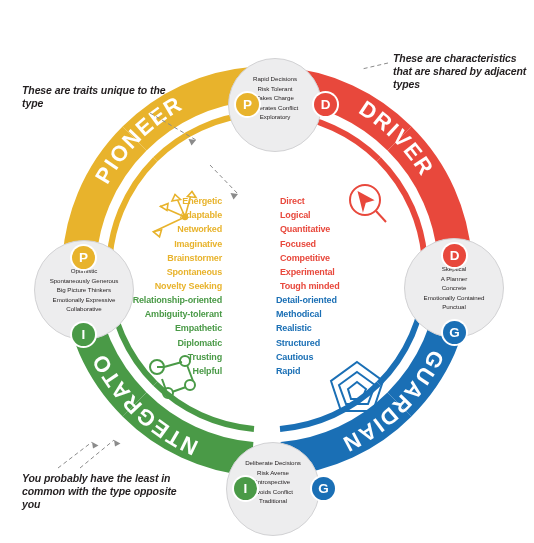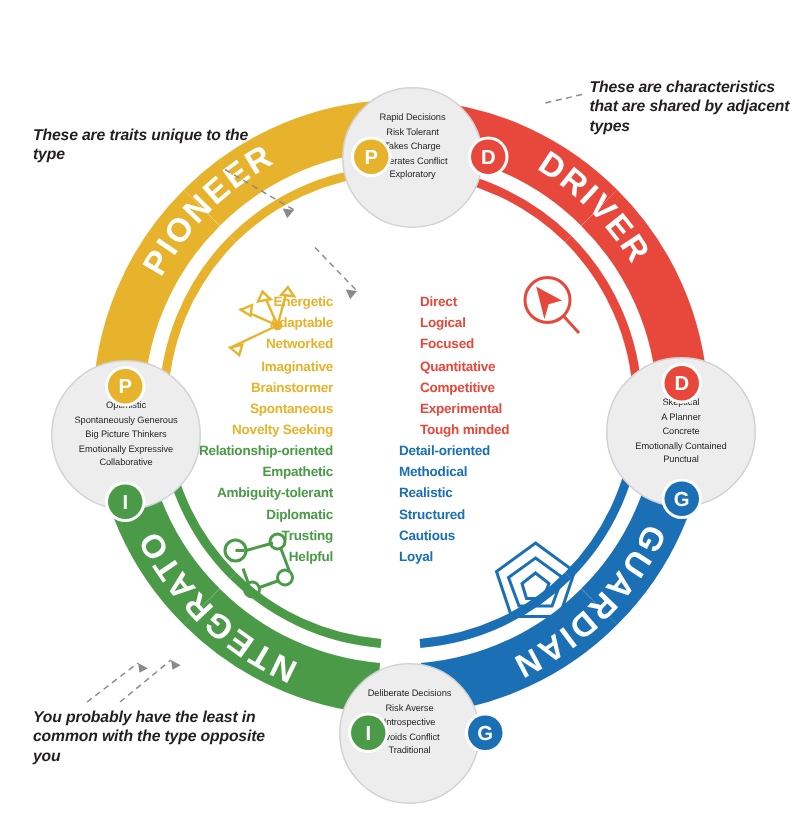--- a/index.html
+++ b/index.html
@@ -35,21 +35,21 @@
     letter-spacing:-0.15px;
     white-space:nowrap;
   }
   .traitcol div{height:14.2px;}
   .col-left{text-align:right;}
   .col-right{text-align:left;}
 
   #traits-pioneer{left:115px;top:194px;width:107px;color:#E8B32C;}
   #traits-driver{left:280px;top:194px;width:110px;color:#E8483C;}
   #traits-integrator{left:95px;top:293px;width:127px;color:#4A9A47;}
-  #traits-guardian{left:266px;top:293px;width:112px;color:#1A6FB5;}
+  #traits-guardian{left:276px;top:293px;width:112px;color:#1A6FB5;}
 
   .bubble{
     position:absolute;
     border-radius:50%;
     background:#EDEDEE;
     border:1px solid #d2d2d4;
     box-sizing:border-box;
   }
   .bubble .btext{
     position:absolute;
@@ -212,43 +212,43 @@
     <div>Networked</div>
     <div>Imaginative</div>
     <div>Brainstormer</div>
     <div>Spontaneous</div>
     <div>Novelty Seeking</div>
   </div>
 
   <div class="traitcol col-right" id="traits-driver">
     <div>Direct</div>
     <div>Logical</div>
+    <div>Quantitative</div>
     <div>Focused</div>
-    <div>Quantitative</div>
     <div>Competitive</div>
     <div>Experimental</div>
     <div>Tough minded</div>
   </div>
 
   <div class="traitcol col-left" id="traits-integrator">
     <div>Relationship-oriented</div>
+    <div>Ambiguity-tolerant</div>
     <div>Empathetic</div>
-    <div>Ambiguity-tolerant</div>
     <div>Diplomatic</div>
     <div>Trusting</div>
     <div>Helpful</div>
   </div>
 
   <div class="traitcol col-right" id="traits-guardian">
     <div>Detail-oriented</div>
     <div>Methodical</div>
     <div>Realistic</div>
     <div>Structured</div>
     <div>Cautious</div>
-    <div>Loyal</div>
+    <div>Rapid</div>
   </div>
 
   <div class="bubble" id="bub-top">
     <div class="btext">
       <div>Rapid Decisions</div>
       <div>Risk Tolerant</div>
       <div>Takes Charge</div>
       <div>Tolerates Conflict</div>
       <div>Exploratory</div>
     </div>

